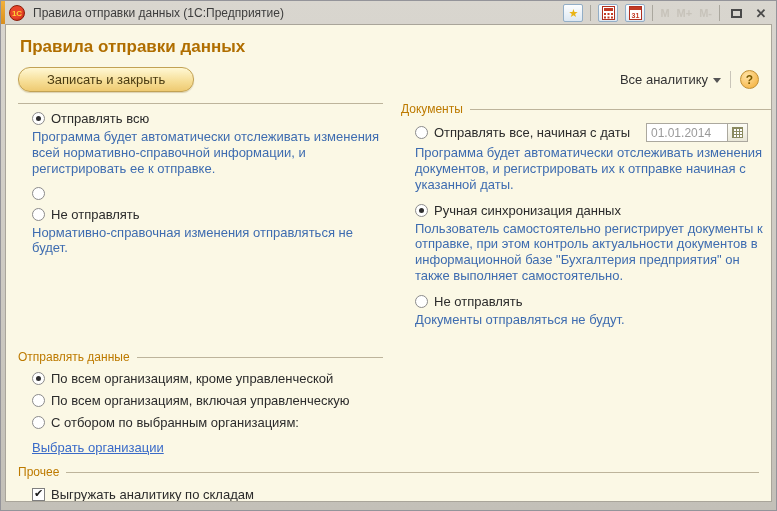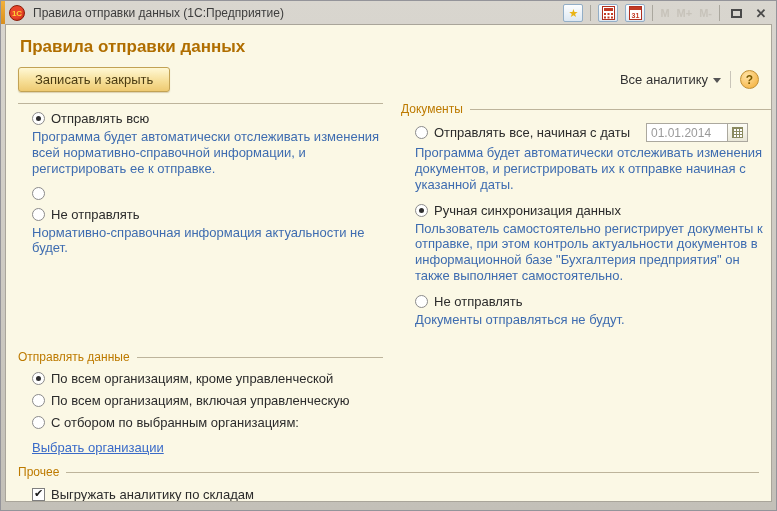--- a/index.html
+++ b/index.html
@@ -27,23 +27,23 @@
   .win-btn { color:#4a4a4a; font-size:13px; font-weight:bold; width:18px; text-align:center; cursor:pointer; }
   .maximize-glyph { display:inline-block; width:11px; height:9px; border:2px solid #4a4a4a; }
 
   .client { position:absolute; left:4px; right:4px; top:23px; bottom:8px;
     background:#fbf8e5; border:1px solid #a9a59a; overflow:hidden; }
   .content { padding:8px 12px 0 12px; }
 
   .page-title { font-size:17px; font-weight:bold; color:#b06e00; margin:4px 0 10px 2px; }
 
   .toolbar { display:flex; align-items:center; margin-bottom:10px; }
-  .btn-primary { font-family:inherit; font-size:13px; color:#4a3b12; padding:4px 16px;
+  .btn-primary { font-family:inherit; font-size:13px; color:#4a3b12; padding:4px 28px;
     background:linear-gradient(#fff8d4,#f6dd94 60%,#eeca72); border:1px solid #c2a254;
-    border-radius:3px; box-shadow:0 1px 1px rgba(120,90,20,.25); cursor:pointer; }
+    border-radius:12px; box-shadow:0 1px 1px rgba(120,90,20,.25); cursor:pointer; }
   .toolbar-right { margin-left:auto; display:flex; align-items:center; gap:9px; }
   .all-actions { display:flex; align-items:center; gap:5px; cursor:pointer; color:#333; }
   .caret-down { width:0; height:0; border-left:4px solid transparent; border-right:4px solid transparent;
     border-top:5px solid #555; margin-top:2px; }
   .v-sep { width:1px; height:17px; background:#c9c5b9; }
   .help-btn { width:19px; height:19px; border-radius:50%; border:1px solid #c08f33;
     background:radial-gradient(circle at 35% 30%, #ffe3a6, #f3ab31); color:#7a5a00;
     font-weight:bold; font-size:12px; display:flex; align-items:center; justify-content:center; cursor:pointer; }
 
   .columns { display:flex; gap:18px; }
@@ -158,21 +158,21 @@
             <span class="opt-label">Отправлять всю</span>
           </div>
           <div class="desc">Программа будет автоматически отслеживать изменения всей нормативно-справочной информации, и регистрировать ее к отправке.</div>
           <div class="opt-row">
             <span class="radio"></span>
           </div>
           <div class="opt-row">
             <span class="radio"></span>
             <span class="opt-label">Не отправлять</span>
           </div>
-          <div class="desc">Нормативно-справочная информация актуальности не будет.</div>
+          <div class="desc">Нормативно-справочная изменения отправляться не будет.</div>
         </div>
 
         <div class="col-right">
           <div class="group-header">
             <span class="group-title">Документы</span>
             <span class="group-line"></span>
           </div>
           <div class="opt-row">
             <span class="radio"></span>
             <span class="opt-label">Отправлять все, начиная с даты</span>

